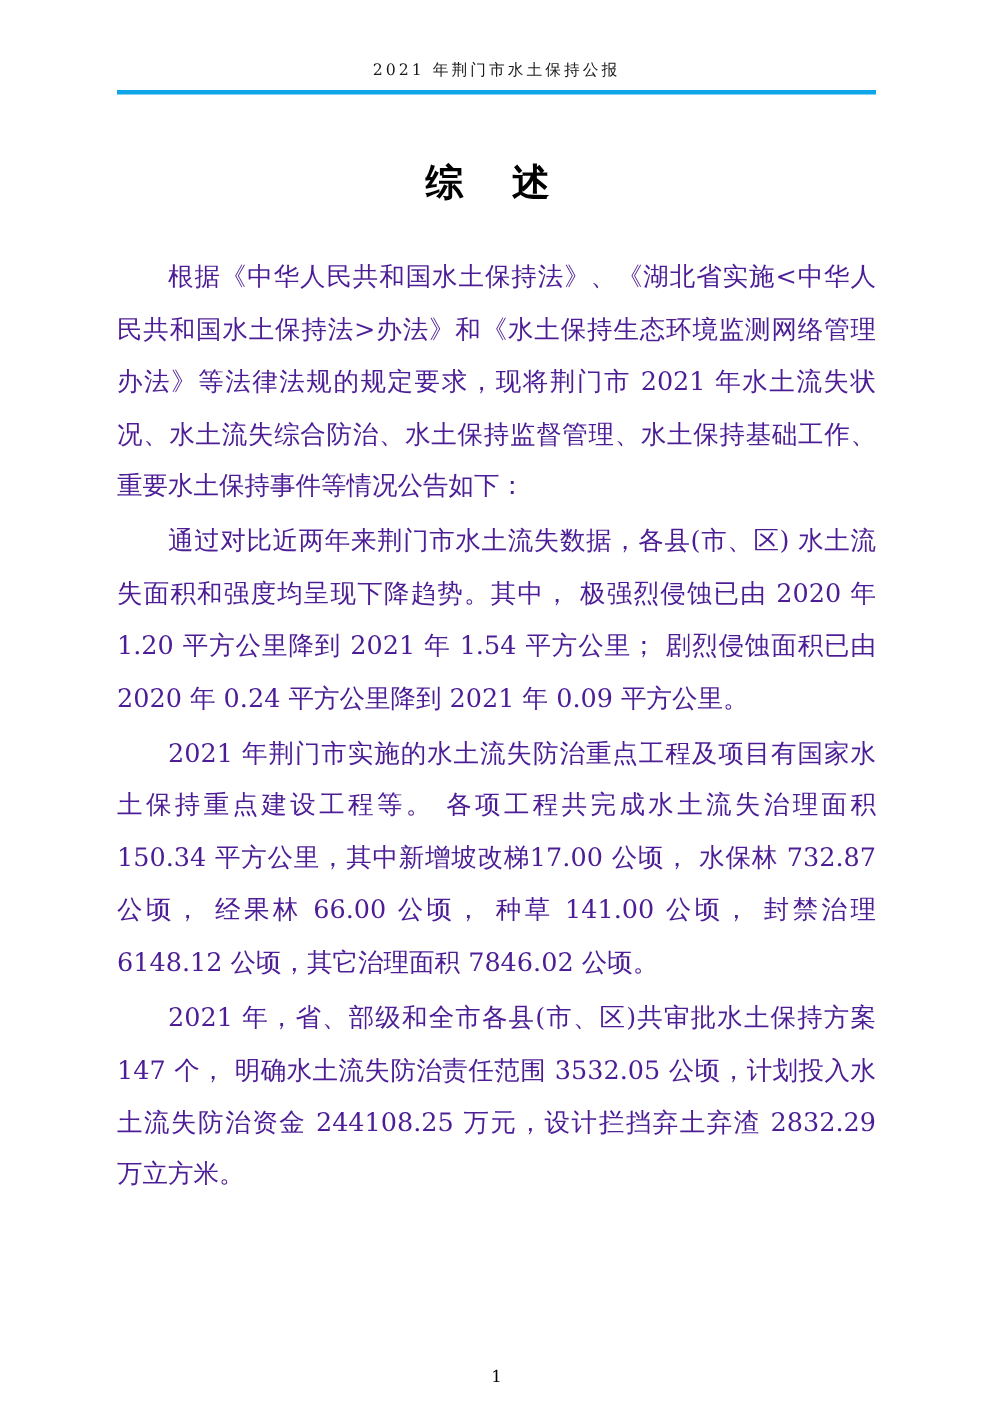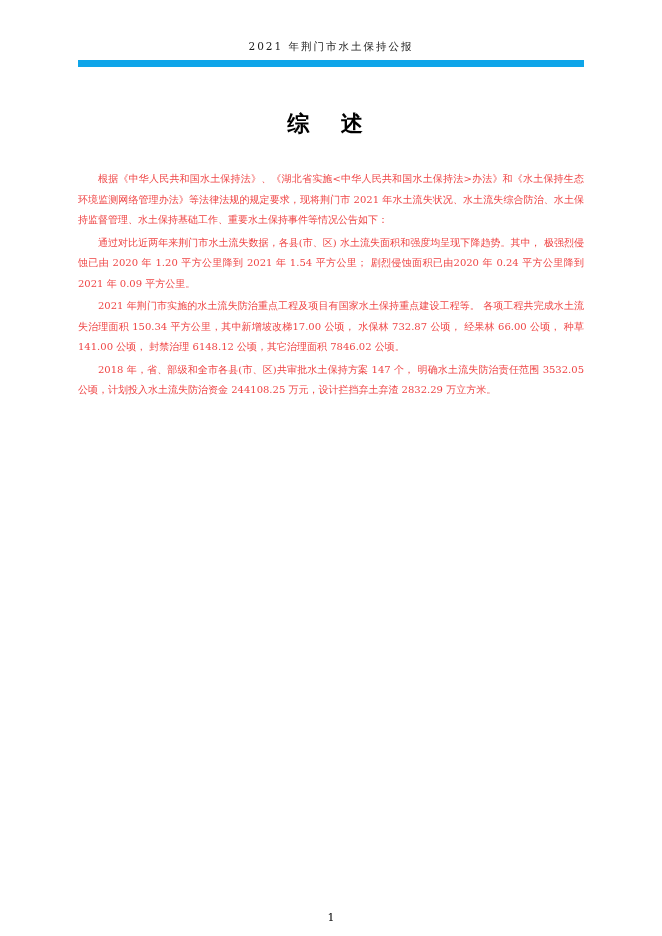--- a/index.html
+++ b/index.html
@@ -22,42 +22,42 @@
     padding: 0;
     position: relative;
   }
   .header {
     margin: 40px 78px 0 78px;
     text-align: center;
     font-size: 10.5px;
     letter-spacing: 2px;
     color: #1a1a1a;
     padding-bottom: 6px;
-    border-bottom: 7px solid #0ea5e9;
+    border-bottom: 3px solid #0ea5e9;
   }
   .doc-title {
     margin-top: 42px;
     text-align: center;
-    font-size: 22px;
+    font-size: 25px;
     font-weight: bold;
     letter-spacing: 12px;
     font-family: "DejaVu Serif", "Liberation Serif", serif;
     color: #000;
   }
   .body-text {
     margin: 30px 78px 0 78px;
   }
   .para {
-    font-size: 10px;
+    font-size: 17px;
     line-height: 2.05;
     text-align: justify;
     text-justify: inter-ideograph;
     text-indent: 2em;
     margin: 0 0 2px 0;
-    color: #ef4444;
+    color: #4c1d95;
   }
   .footer {
     position: absolute;
     bottom: 52px;
     left: 0;
     width: 662px;
     text-align: center;
     font-size: 11px;
     color: #000;
   }
@@ -68,18 +68,18 @@
 <div class="page">
 
   <div class="header">2021 年荆门市水土保持公报</div>
 
   <div class="doc-title">综  述</div>
 
   <div class="body-text">
     <p class="para">根据《中华人民共和国水土保持法》、《湖北省实施&lt;中华人民共和国水土保持法&gt;办法》和《水土保持生态环境监测网络管理办法》等法律法规的规定要求，现将荆门市 2021 年水土流失状况、水土流失综合防治、水土保持监督管理、水土保持基础工作、重要水土保持事件等情况公告如下：</p>
     <p class="para">通过对比近两年来荆门市水土流失数据，各县(市、区) 水土流失面积和强度均呈现下降趋势。其中， 极强烈侵蚀已由 2020 年 1.20 平方公里降到 2021 年 1.54 平方公里； 剧烈侵蚀面积已由2020 年 0.24 平方公里降到 2021 年 0.09 平方公里。</p>
     <p class="para">2021 年荆门市实施的水土流失防治重点工程及项目有国家水土保持重点建设工程等。 各项工程共完成水土流失治理面积 150.34 平方公里，其中新增坡改梯17.00 公顷， 水保林 732.87 公顷， 经果林 66.00 公顷， 种草 141.00 公顷， 封禁治理 6148.12 公顷，其它治理面积 7846.02 公顷。</p>
-    <p class="para">2018 年，省、部级和全市各县(市、区)共审批水土保持方案 147 个， 明确水土流失防治责任范围 3532.05 公顷，计划投入水土流失防治资金 244108.25 万元，设计拦挡弃土弃渣 2832.29 万立方米。</p>
+    <p class="para">2021 年，省、部级和全市各县(市、区)共审批水土保持方案 147 个， 明确水土流失防治责任范围 3532.05 公顷，计划投入水土流失防治资金 244108.25 万元，设计拦挡弃土弃渣 2832.29 万立方米。</p>
   </div>
 
   <div class="footer">1</div>
 
 </div>
 
 </body></html>

